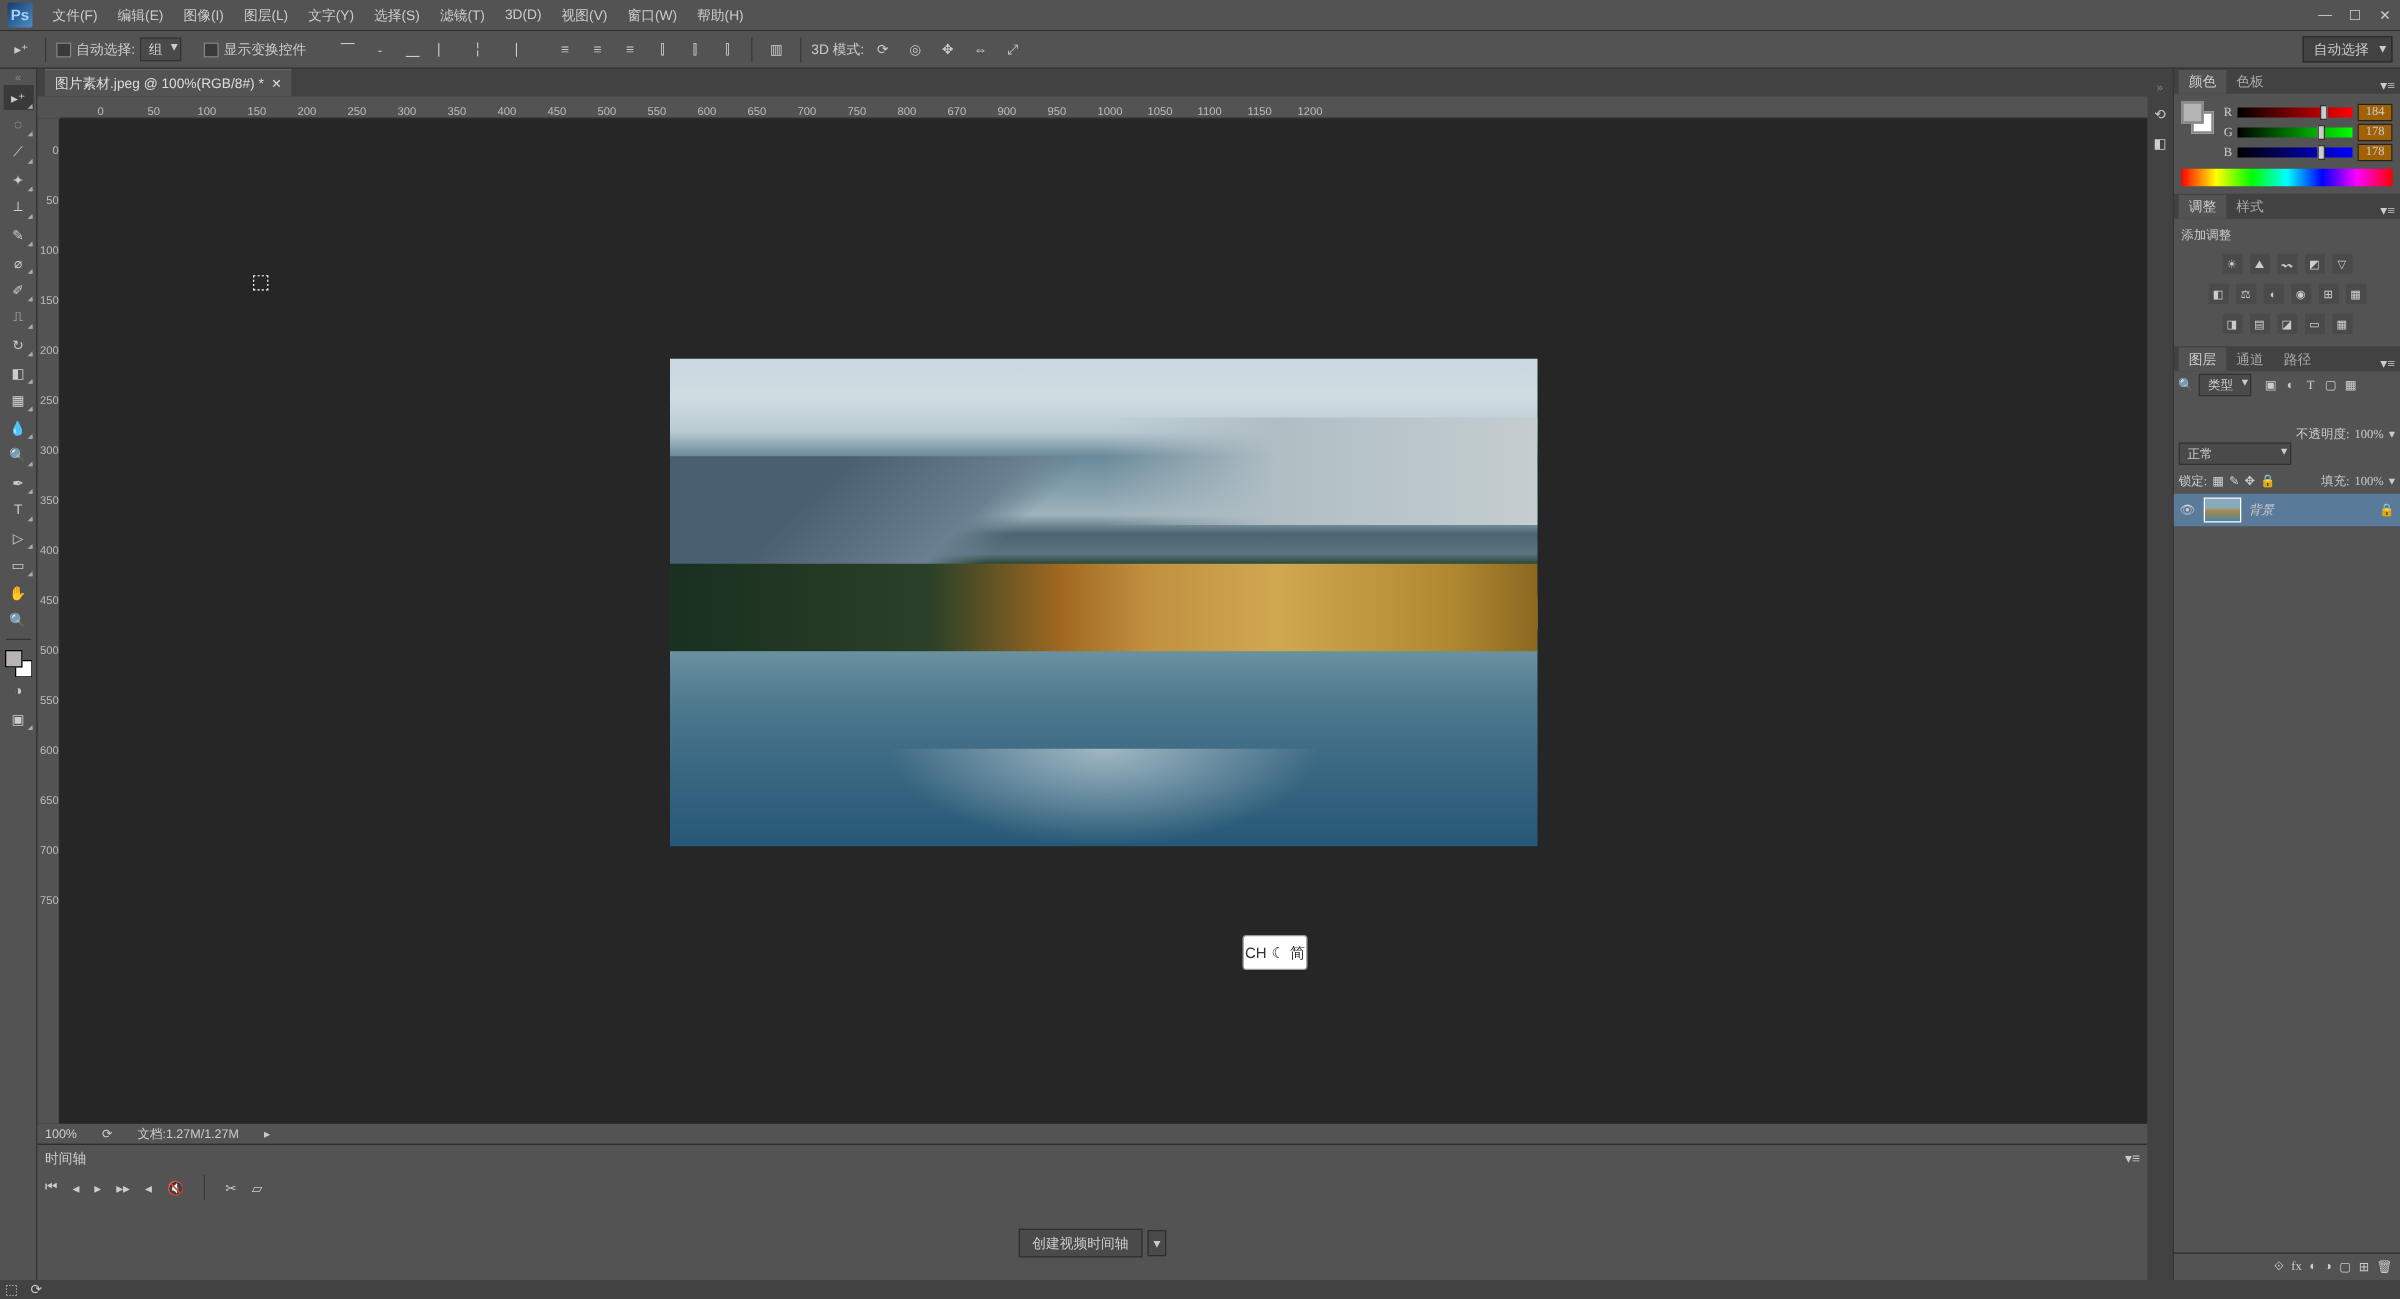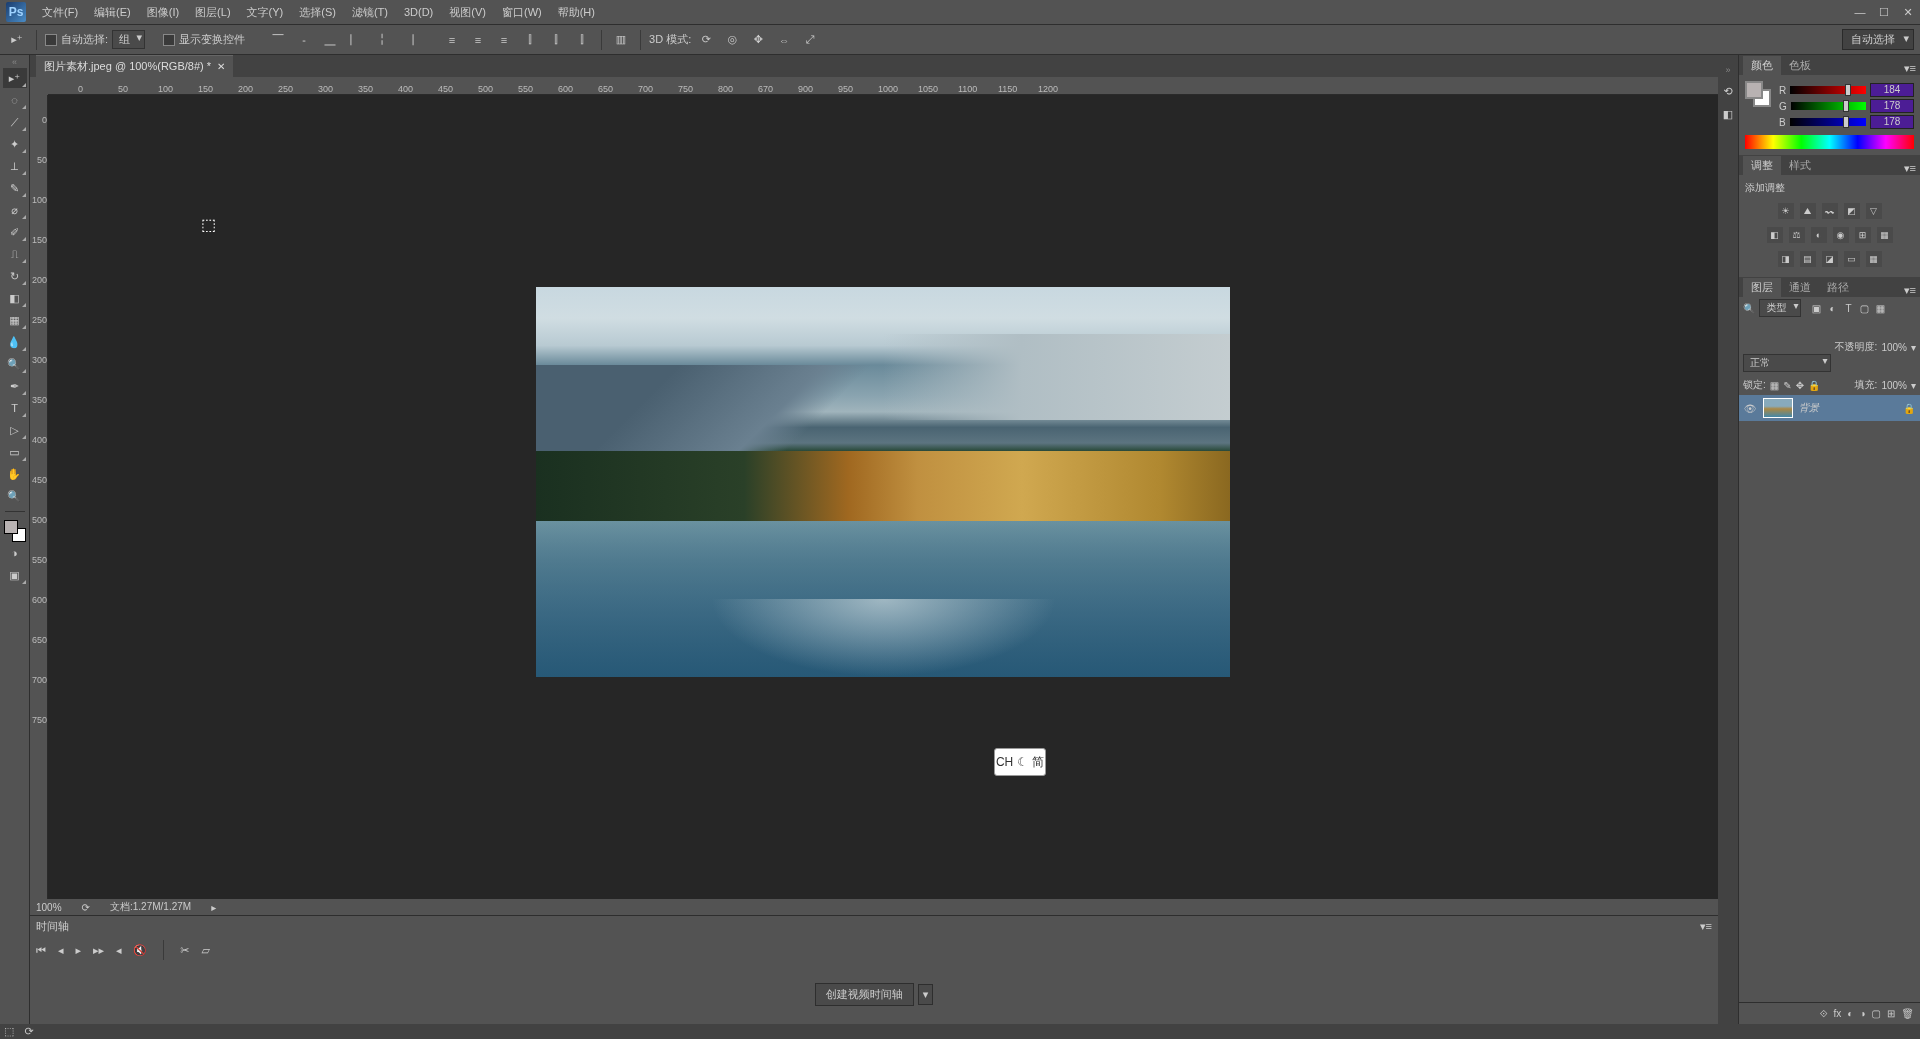--- a/index.html
+++ b/index.html
@@ -60,36 +60,36 @@
 
 .doc-status{height:16px;background:#535353;display:flex;align-items:center;font-size:10px;padding:0 6px;gap:20px;}
 .timeline-panel{background:#535353;border-top:1px solid #2e2e2e;text-align:center;}
 .timeline-header{height:20px;display:flex;align-items:center;padding:0 6px;justify-content:space-between;}
 .timeline-controls{height:28px;display:flex;align-items:center;padding:0 6px;gap:12px;}
 .timeline-body{height:60px;display:flex;align-items:center;justify-content:center;}
 .create-btn{background:#4a4a4a;border:1px solid #2e2e2e;padding:3px 10px;}
 
 
 .rightcol{width:20px;background:#424242;display:flex;flex-direction:column;align-items:center;gap:10px;padding-top:10px;}
-.rightpanels{width:182px;background:#535353;display:flex;flex-direction:column;border-left:1px solid #2e2e2e;}
+.rightpanels{width:182px;background:#535353;display:flex;flex-direction:column;border-left:1px solid #2e2e2e;font-family:Liberation Serif, serif;}
 .panel-tabs{height:20px;background:#424242;display:flex;align-items:flex-end;padding-left:4px;}
 .ptab{padding:2px 8px;font-size:11px;background:#535353;}
 .ptab.inactive{background:transparent;color:#aaa;}
 .panel-body{padding:6px;position:relative;}
 .color-swatch-box{display:flex;align-items:flex-start;gap:8px;}
 .swatch-pair{position:relative;width:26px;height:26px;}
 .swatch-fg{position:absolute;width:18px;height:18px;background:#b8b2b2;border:2px solid #888;top:0;left:0;z-index:2;}
 .swatch-bg{position:absolute;width:18px;height:18px;background:#fff;border:2px solid #888;bottom:0;right:0;}
 .slider-row{display:flex;align-items:center;gap:4px;margin:2px 0;font-size:10px;}
 .slider-track{flex:1;height:8px;position:relative;}
 .slider-track.r{background:linear-gradient(to right,#000,#f00);}
 .slider-track.g{background:linear-gradient(to right,#000,#0f0);}
 .slider-track.b{background:linear-gradient(to right,#000,#00f);}
 .slider-thumb{position:absolute;top:-2px;width:6px;height:12px;background:#ccc;border:1px solid #333;}
-.slider-val{width:44px;height:14px;background:#4c1d95;border:1px solid #222;text-align:center;font-size:10px;}
+.slider-val{width:28px;height:14px;background:#a16207;border:1px solid #222;text-align:center;font-size:10px;}
 .spectrum{height:14px;background:linear-gradient(to right,red,yellow,lime,cyan,blue,magenta,red);margin-top:4px;}
 .adjust-grid{display:flex;justify-content:center;gap:6px;padding:4px 0;}
 .adjust-grid span{width:16px;height:16px;display:inline-flex;align-items:center;justify-content:center;background:#4a4a4a;font-size:9px;}
 .layer-row{display:flex;align-items:center;gap:4px;font-size:10px;padding:3px 4px;}
 .layer-item{display:flex;align-items:center;gap:6px;background:#5a7a9a;padding:3px 4px;font-size:10px;}
 .layer-thumb{width:30px;height:20px;background:linear-gradient(to bottom,#88aabb 40%,#aa8844 55%,#4488aa 100%);border:1px solid #fff;}
 .eye{width:14px;text-align:center;}
 .lock{margin-left:auto;}
 .layer-bottom{height:22px;border-top:1px solid #2e2e2e;display:flex;align-items:center;justify-content:flex-end;gap:6px;padding:0 6px;font-size:10px;}
 .panel-menu{margin-left:auto;padding-right:4px;}

